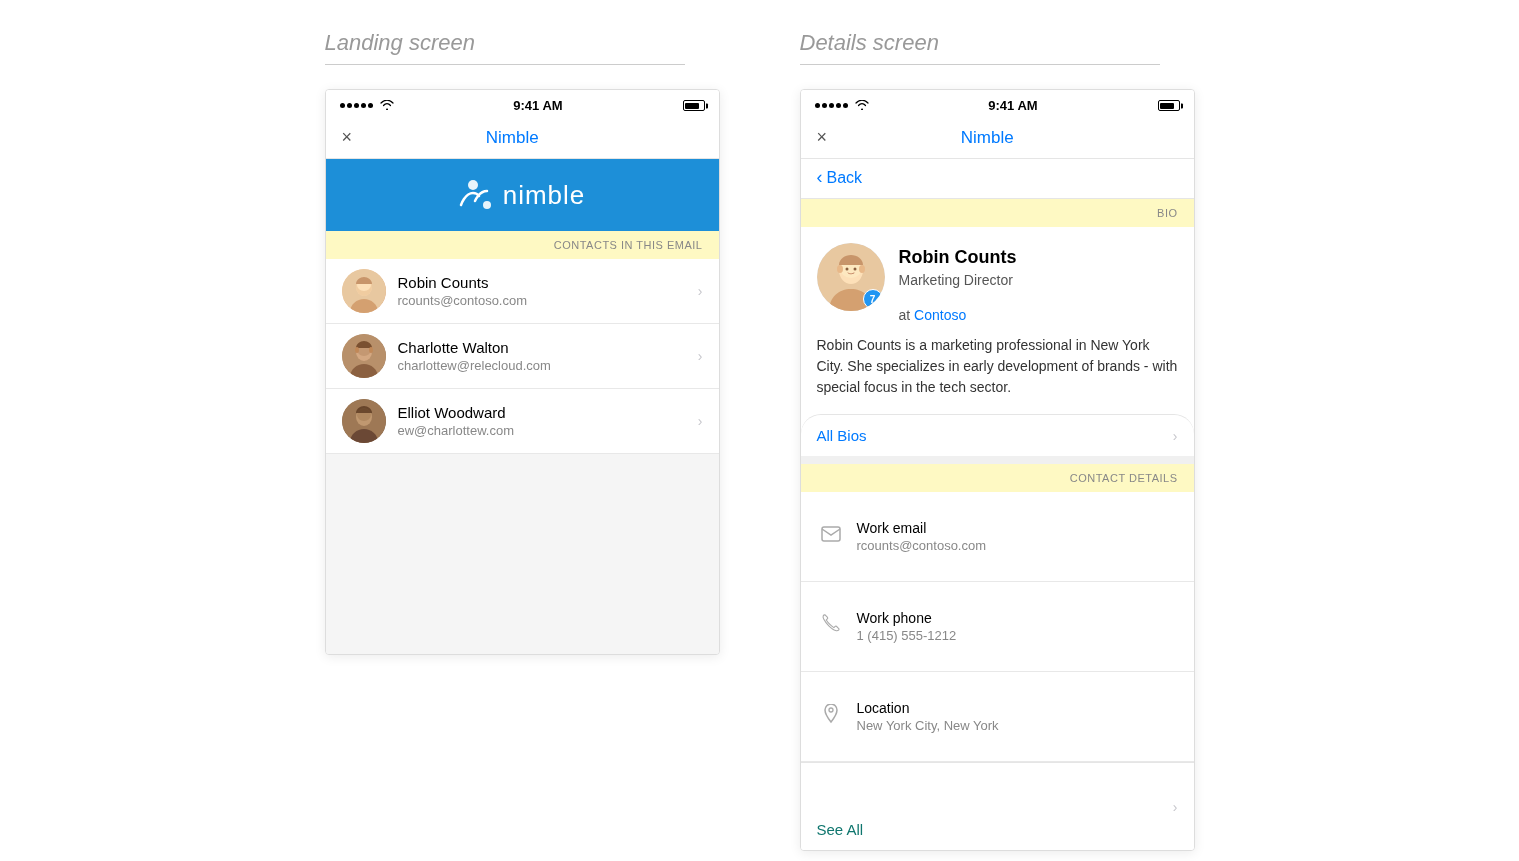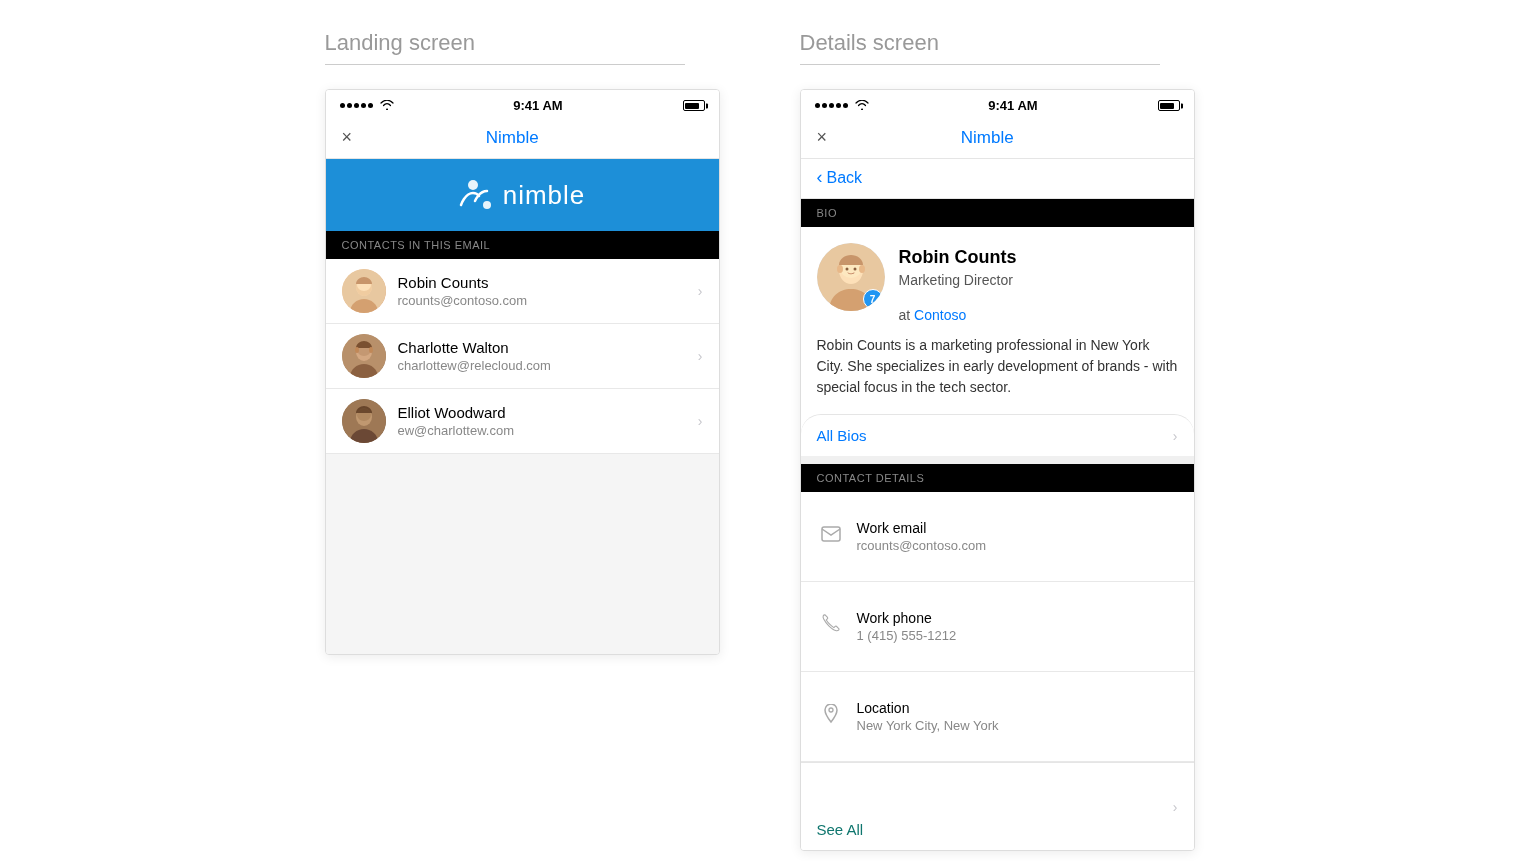--- a/index.html
+++ b/index.html
@@ -18,20 +18,21 @@
       display: flex;
       flex-direction: column;
       align-items: flex-start;
     }
 
     .screen-title {
       font-size: 22px;
       font-weight: 300;
       color: #999;
       margin-bottom: 8px;
+      font-style: italic;
     }
 
     .screen-divider {
       width: 360px;
       height: 1px;
       background: #ccc;
       margin-bottom: 24px;
     }
 
     
@@ -135,27 +136,28 @@
     }
     .logo-text {
       font-size: 26px;
       font-weight: 300;
       color: #fff;
       letter-spacing: 1px;
     }
 
     
     .section-header {
-      background: #000000;
+      background: #fef9c3;
       padding: 8px 16px;
       font-size: 11px;
       font-weight: 500;
       color: #888;
       letter-spacing: 0.5px;
       text-transform: uppercase;
+      text-align: right;
     }
 
     
     .contact-item {
       display: flex;
       align-items: center;
       padding: 10px 16px;
       background: #fff;
       border-bottom: 1px solid #e8e8e8;
       cursor: pointer;

